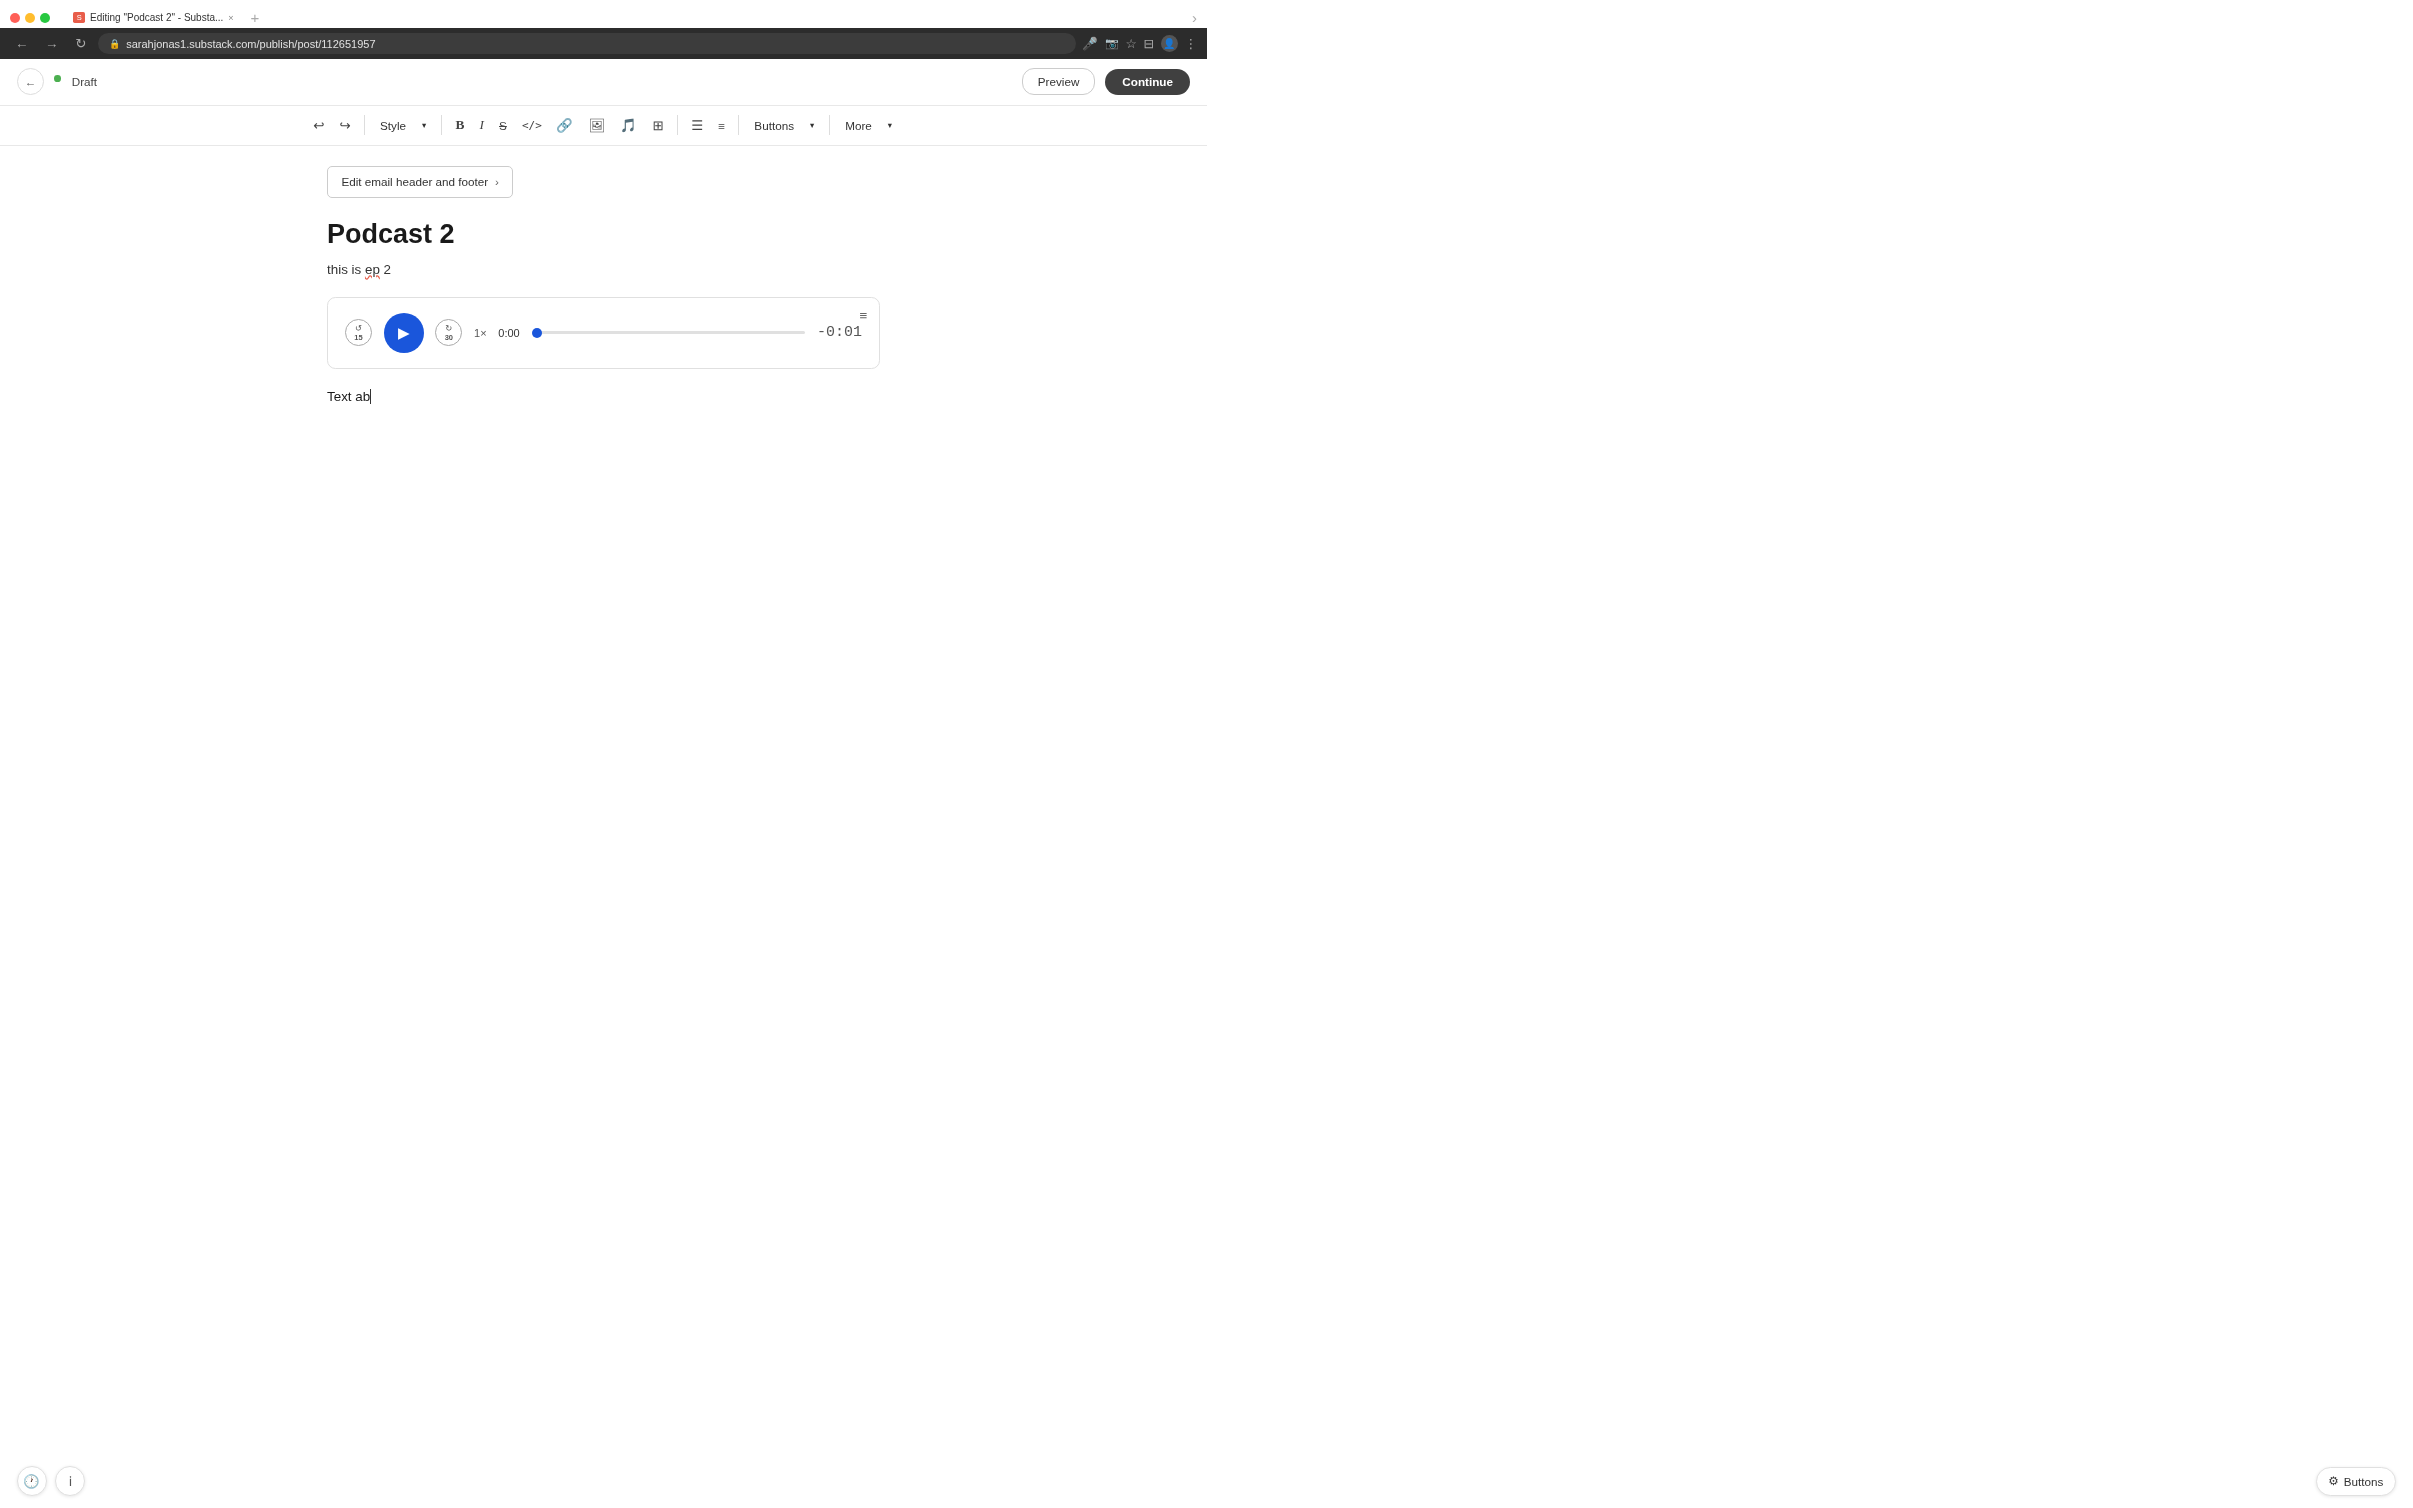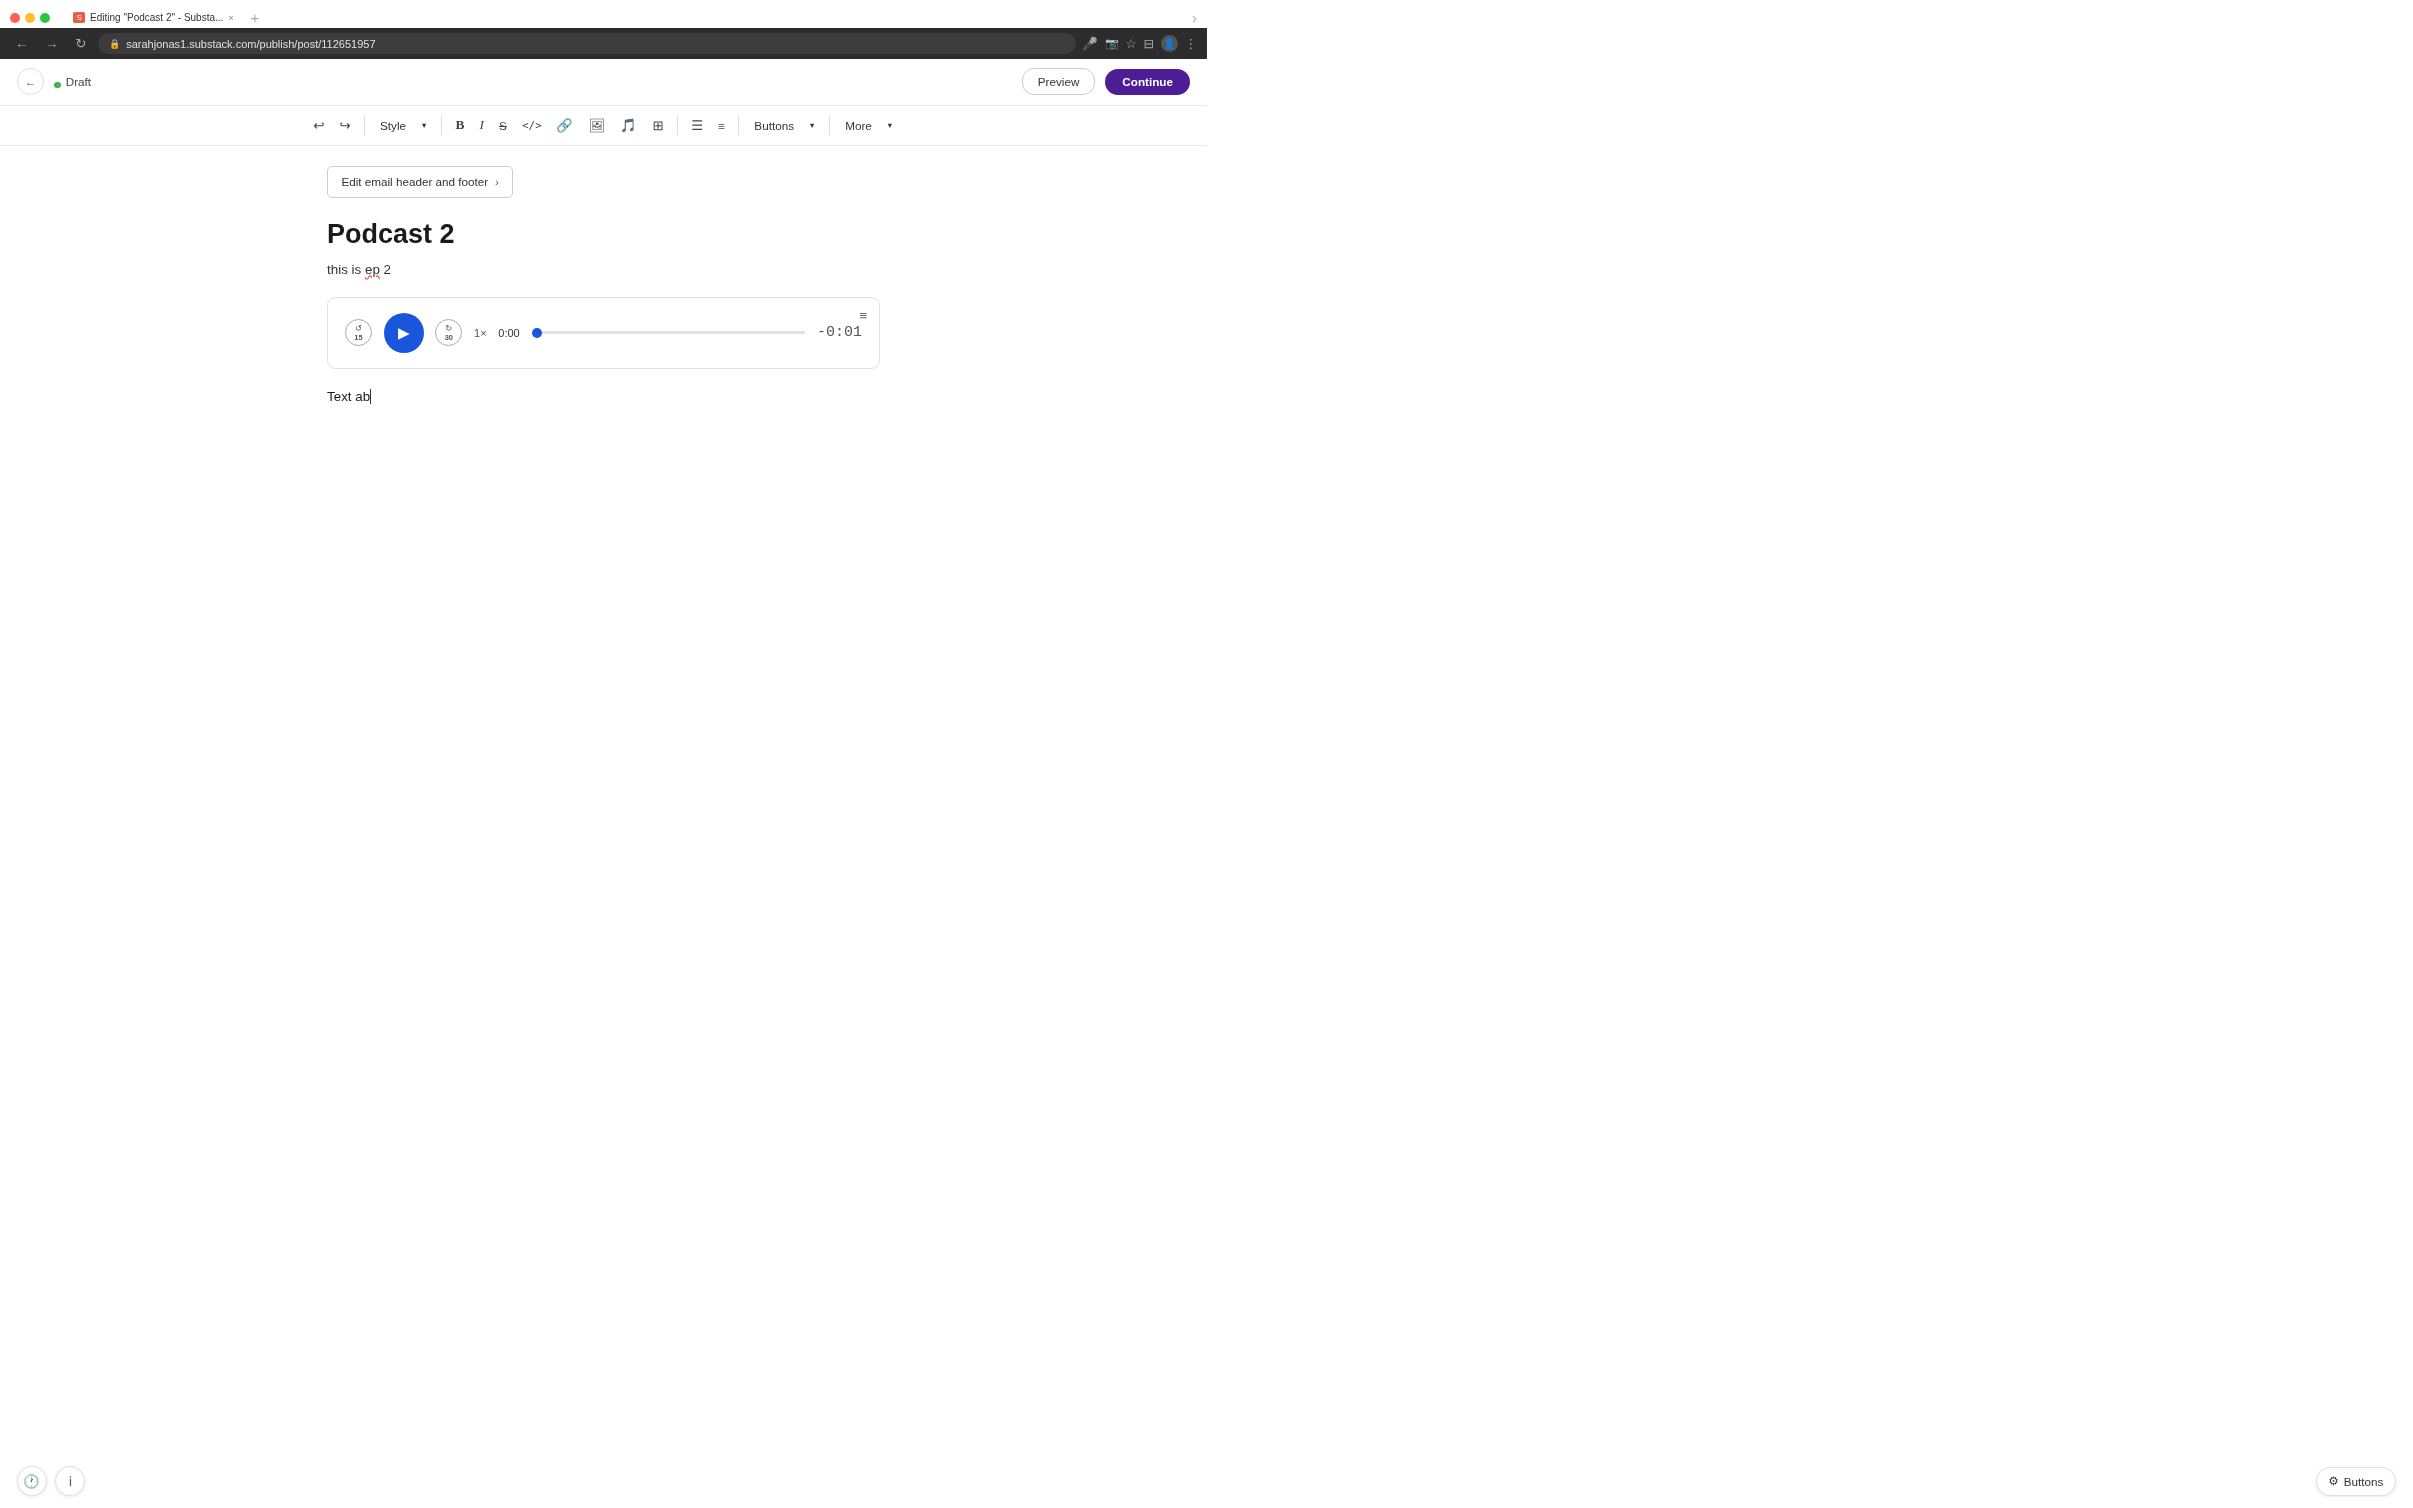--- a/index.html
+++ b/index.html
@@ -49,29 +49,29 @@
     .app-header {
       border-bottom: 0.8px solid #e8e8e8;
       display: flex; align-items: center; padding: 0 17px; height: 47px;
       gap: 10px;
     }
     .back-btn {
       width: 27px; height: 27px; border-radius: 50%; border: 0.8px solid #ddd;
       display: flex; align-items: center; justify-content: center;
       cursor: pointer; background: none; font-size: 11.7px; color: #555;
     }
-    .draft-indicator { display: flex; align-items: flex-end; gap: 5px; font-size: 11.7px; color: #444; }
+    .draft-indicator { display: flex; align-items: flex-start; gap: 11px; font-size: 11.7px; color: #444; }
     .draft-dot { width: 6.7px; height: 6.7px; border-radius: 50%; background: #4caf50; }
     .header-spacer { flex: 1; }
     .preview-btn {
       border: 0.8px solid #ccc; background: none; border-radius: 12px;
       padding: 5.9px 15px; font-size: 11.7px; cursor: pointer; color: #333;
     }
     .continue-btn {
-      background: #4c1d95; color: #fff; border: none; border-radius: 13px;
+      background: #404040; color: #fff; border: none; border-radius: 13px;
       padding: 6.7px 17px; font-size: 11.7px; font-weight: 600; cursor: pointer;
     }
 
     
     .toolbar {
       border-bottom: 0.8px solid #e8e8e8;
       display: flex; align-items: center; padding: 0 13.4px; height: 40px; gap: 1.7px;
       justify-content: center;
     }
     .toolbar-btn {

